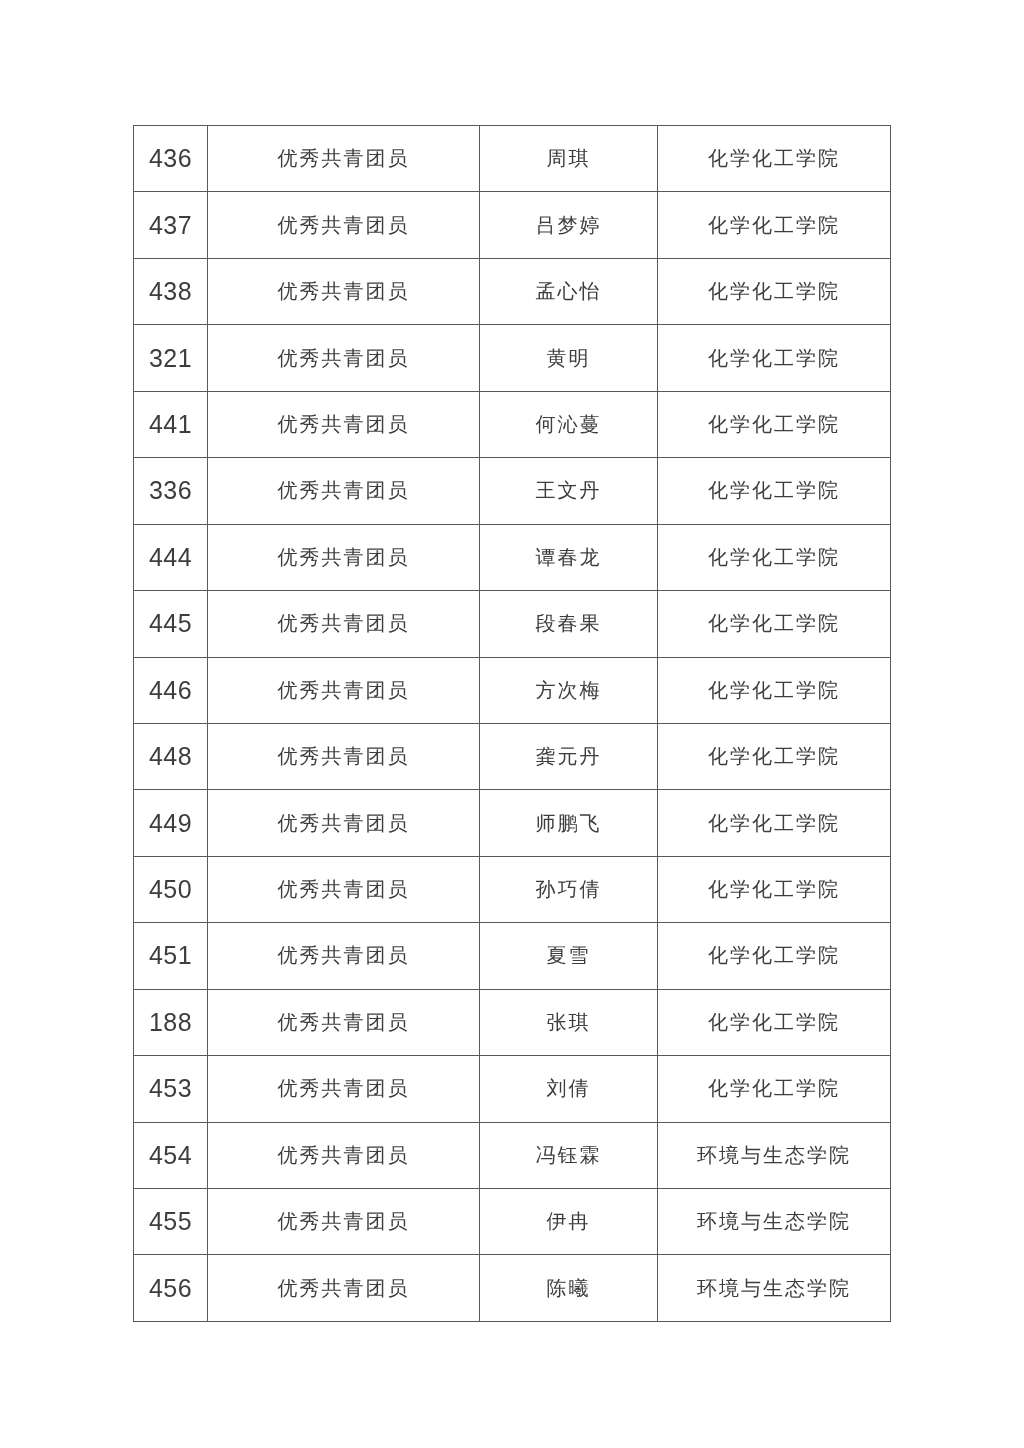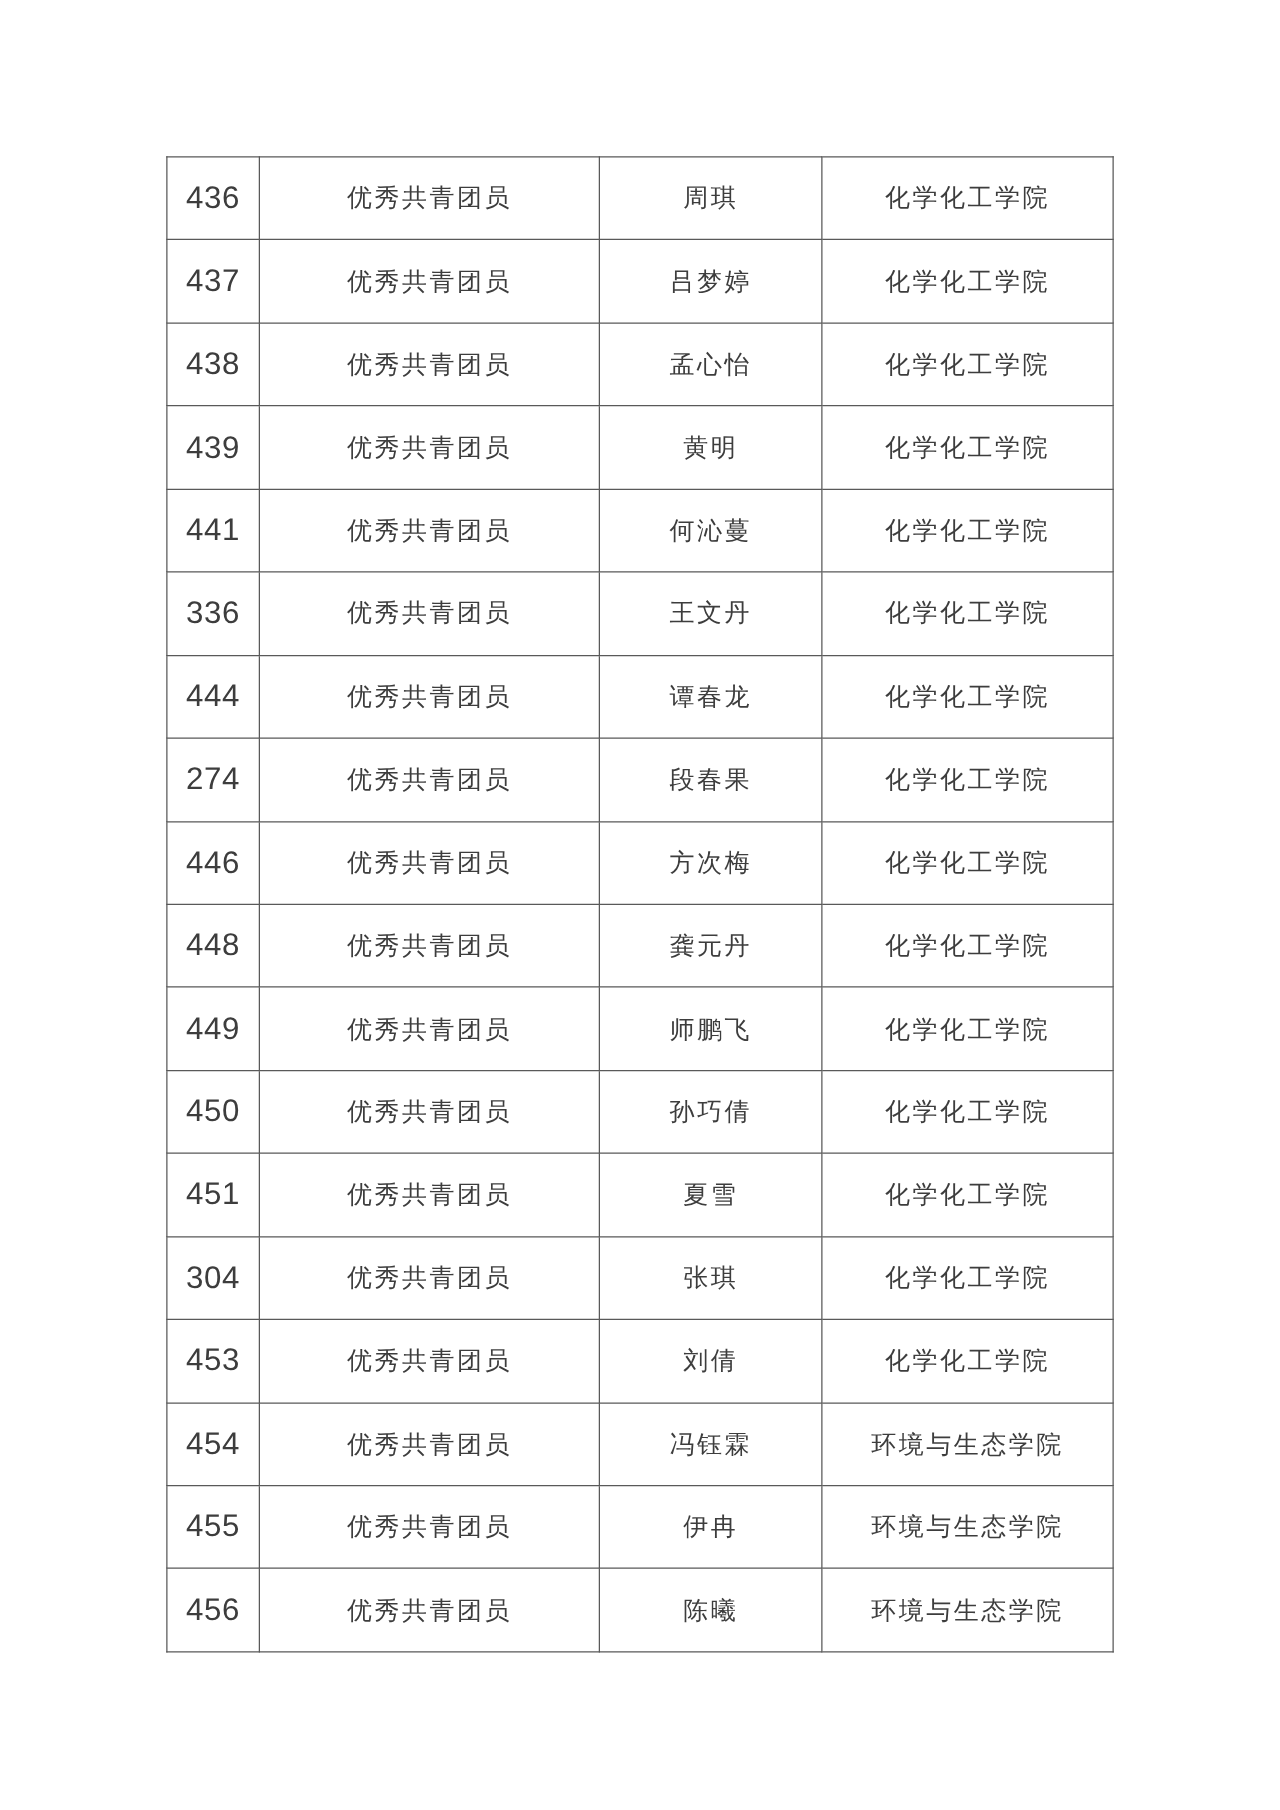--- a/index.html
+++ b/index.html
@@ -82,21 +82,21 @@
   </tr>
 
   <tr>
     <td class="col-no">438</td>
     <td class="col-award">优秀共青团员</td>
     <td class="col-name">孟心怡</td>
     <td class="col-college">化学化工学院</td>
   </tr>
 
   <tr>
-    <td class="col-no">439</td>
+    <td class="col-no">321</td>
     <td class="col-award">优秀共青团员</td>
     <td class="col-name">黄明</td>
     <td class="col-college">化学化工学院</td>
   </tr>
 
 
   <tr>
     <td class="col-no">441</td>
     <td class="col-award">优秀共青团员</td>
     <td class="col-name">何沁蔓</td>
@@ -112,21 +112,21 @@
 
 
   <tr>
     <td class="col-no">444</td>
     <td class="col-award">优秀共青团员</td>
     <td class="col-name">谭春龙</td>
     <td class="col-college">化学化工学院</td>
   </tr>
 
   <tr>
-    <td class="col-no">274</td>
+    <td class="col-no">445</td>
     <td class="col-award">优秀共青团员</td>
     <td class="col-name">段春果</td>
     <td class="col-college">化学化工学院</td>
   </tr>
 
   <tr>
     <td class="col-no">446</td>
     <td class="col-award">优秀共青团员</td>
     <td class="col-name">方次梅</td>
     <td class="col-college">化学化工学院</td>
@@ -155,21 +155,21 @@
   </tr>
 
   <tr>
     <td class="col-no">451</td>
     <td class="col-award">优秀共青团员</td>
     <td class="col-name">夏雪</td>
     <td class="col-college">化学化工学院</td>
   </tr>
 
   <tr>
-    <td class="col-no">304</td>
+    <td class="col-no">188</td>
     <td class="col-award">优秀共青团员</td>
     <td class="col-name">张琪</td>
     <td class="col-college">化学化工学院</td>
   </tr>
 
   <tr>
     <td class="col-no">453</td>
     <td class="col-award">优秀共青团员</td>
     <td class="col-name">刘倩</td>
     <td class="col-college">化学化工学院</td>

